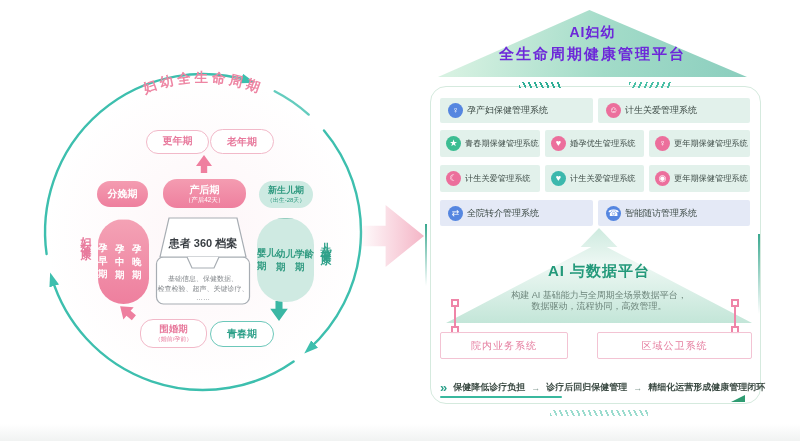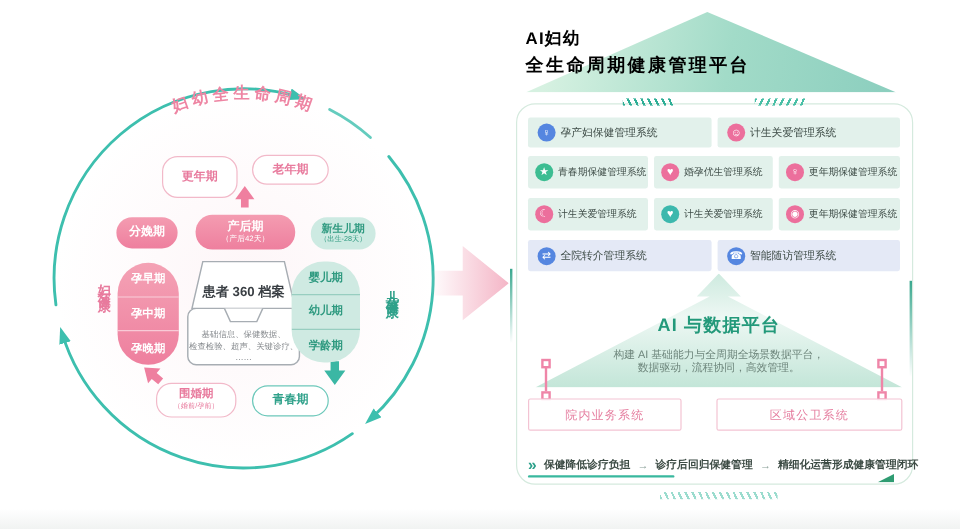--- a/index.html
+++ b/index.html
@@ -13,54 +13,54 @@
   .cycle-svg { position:absolute; left:0; top:0; }
 
   .pill { position:absolute; display:flex; flex-direction:column; align-items:center; justify-content:center;
     text-align:center; line-height:1.15; }
   .pill .sub { font-weight:normal; }
   .outline-pink { background:#fff; border:1px solid #f2b9c9; color:#e87a9d; border-radius:13px; font-size:10px; font-weight:bold; }
   .outline-teal { background:#fff; border:1px solid #6cc8ba; color:#2fa18a; border-radius:13px; font-size:10px; font-weight:bold; }
   .solid-pink  { background:linear-gradient(180deg,#f49cb1,#ee7f9e); color:#fff; border-radius:14px; font-size:10px; font-weight:bold; }
   .solid-teal  { background:#cdeae2; color:#2f9a80; border-radius:14px; font-size:9px; font-weight:bold; }
 
-  .pos-menopause   { left:135px; top:130px; width:63px; height:35px; }
+  .pos-menopause   { left:146px; top:130px; width:63px; height:24px;font-family:Liberation Mono, monospace; }
   .pos-elderly     { left:210px; top:129px; width:64px; height:25px; }
   .pos-delivery    { left:97px;  top:181px; width:51px; height:26px; }
   .pos-postpartum  { left:163px; top:179px; width:83px; height:29px; }
   .pos-postpartum .sub { font-size:6.5px; margin-top:1px; }
   .pos-neonatal    { left:259px; top:181px; width:54px; height:27px; }
   .pos-neonatal .sub { font-size:6px; margin-top:1px; }
-  .pos-perimarital { left:130px; top:319px; width:67px; height:29px; font-size:9.5px; }
+  .pos-perimarital { left:140px; top:319px; width:67px; height:29px; font-size:9.5px; }
   .pos-perimarital .sub { font-size:6px; margin-top:1px; }
   .pos-puberty     { left:210px; top:321px; width:64px; height:26px; }
 
-  .oval { position:absolute; display:flex; flex-direction:column; border-radius:27px; overflow:hidden; }
+  .oval { position:absolute; display:flex; border-radius:27px; overflow:hidden; }
   .oval span { flex:1; display:flex; align-items:center; justify-content:center; font-size:9.5px; font-weight:bold; }
   .oval-preg { left:98px; top:219px; width:51px; height:85px;
     background:linear-gradient(180deg,#f4a2b5,#ee7f9e); color:#fff; }
   .oval-preg span + span { border-top:1px solid rgba(255,255,255,.55); }
-  .oval-child { left:243px; top:218px; width:57px; height:84px; background:#cfeae2; color:#2f9a80; }
+  .oval-child { left:257px; top:218px; width:57px; height:84px; background:#cfeae2; color:#2f9a80; }
   .oval-child span + span { border-top:1px solid rgba(47,154,128,.35); }
 
   .v-label { position:absolute; writing-mode:vertical-rl; letter-spacing:4px; font-size:11px; font-weight:bold; }
   .v-label-women { left:78px;  top:228px; color:#e87a9d; }
   .v-label-child { left:318px; top:233px; color:#2fa18a; }
 
   
   .big-arrow { position:absolute; left:360px; top:193px; width:64px; height:86px;
     clip-path:polygon(0 38%, 40% 38%, 40% 14%, 100% 50%, 40% 86%, 40% 62%, 0 62%);
     background:linear-gradient(90deg, rgba(246,201,213,0.05), rgba(243,173,192,0.9)); }
 
   
   .roof { position:absolute; left:438px; top:10px; width:309px; height:67px;
     clip-path:polygon(49% 0, 100% 100%, 0 100%);
     background:linear-gradient(100deg,#d6f1e1 8%, #a2dbc8 55%, #8bcebe 100%); }
-  .roof-title { position:absolute; left:438px; top:24px; width:309px; 
-    color:#000000; font-weight:bold; }
+  .roof-title { position:absolute; left:438px; top:24px; width:309px; text-align:center;
+    color:#6d28d9; font-weight:bold; }
   .roof-title .l1 { font-size:14px; letter-spacing:1px; }
   .roof-title .l2 { font-size:15px; letter-spacing:2px; margin-top:3px; }
 
   .panel { position:absolute; left:430px; top:86px; width:331px; height:318px;
     border:1.5px solid #d5eade; border-radius:16px; background:rgba(255,255,255,.65); }
 
   .hatch { position:absolute; height:6px; }
   .hatch-tl { left:519px; top:82px; width:42px;
     background:repeating-linear-gradient(65deg,#2fae96 0 1.8px, transparent 1.8px 5.2px); }
   .hatch-tr { left:629px; top:82px; width:42px;

